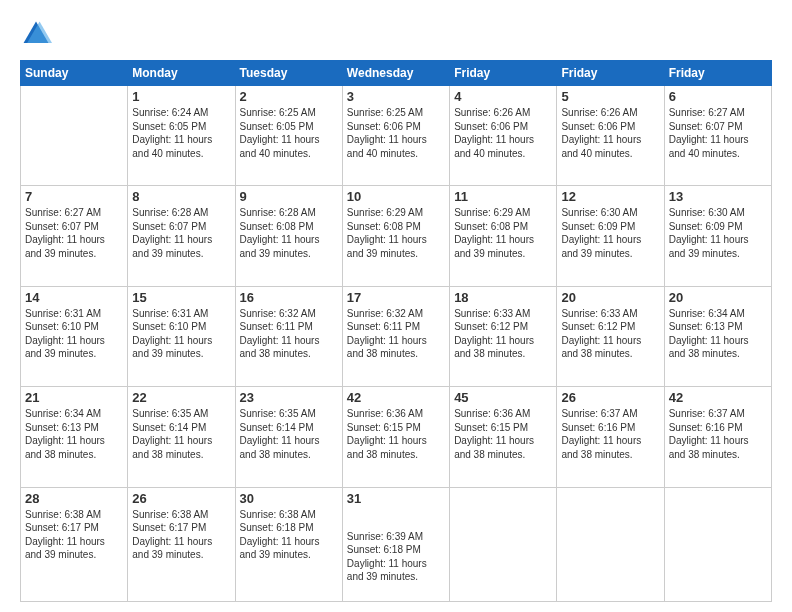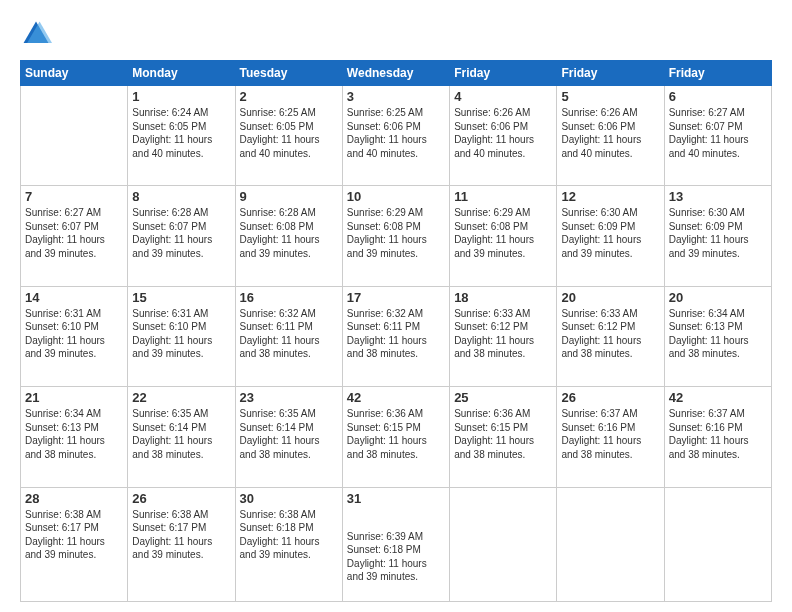--- a/index.html
+++ b/index.html
@@ -303,21 +303,21 @@
 and 38 minutes.</div>
           </td>
           <td>
             <span class="day-num">42</span>
             <div class="cell-info" style="white-space: pre-line;">Sunrise: 6:36 AM
 Sunset: 6:15 PM
 Daylight: 11 hours
 and 38 minutes.</div>
           </td>
           <td>
-            <span class="day-num">25</span>
+            <span class="day-num">45</span>
             <div class="cell-info" style="white-space: pre-line;">Sunrise: 6:36 AM
 Sunset: 6:15 PM
 Daylight: 11 hours
 and 38 minutes.</div>
           </td>
           <td>
             <span class="day-num">26</span>
             <div class="cell-info" style="white-space: pre-line;">Sunrise: 6:37 AM
 Sunset: 6:16 PM
 Daylight: 11 hours

